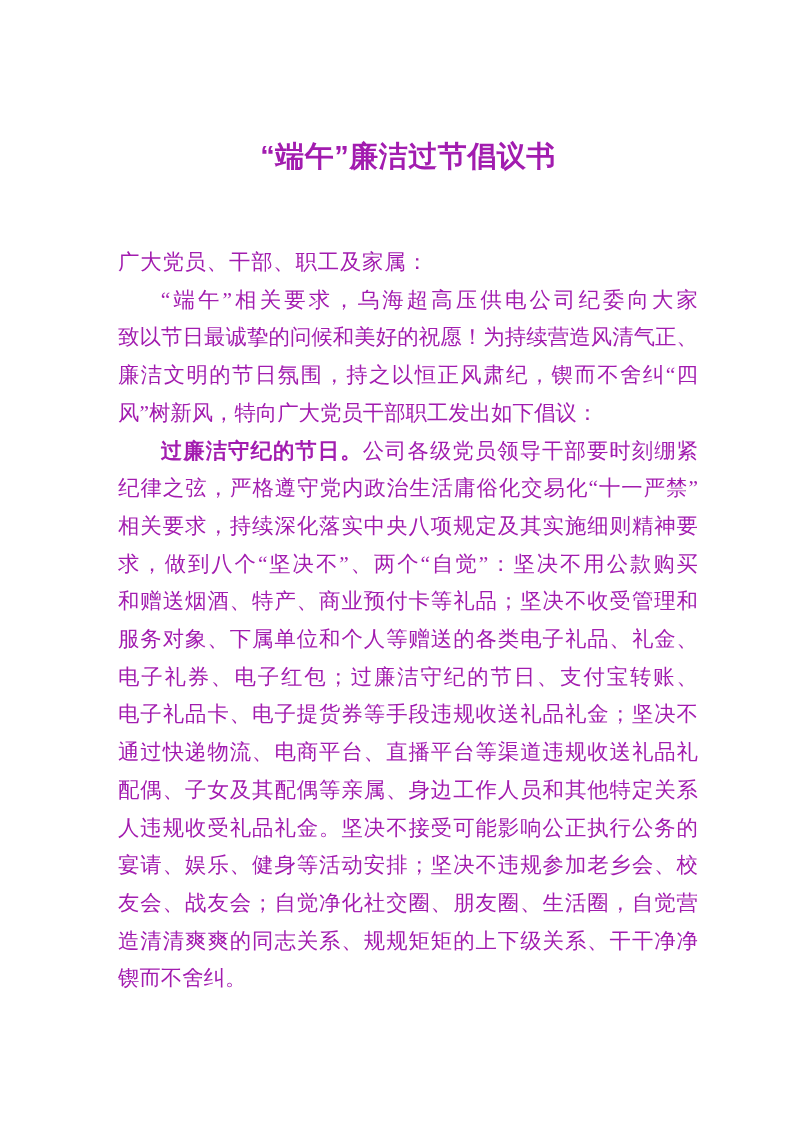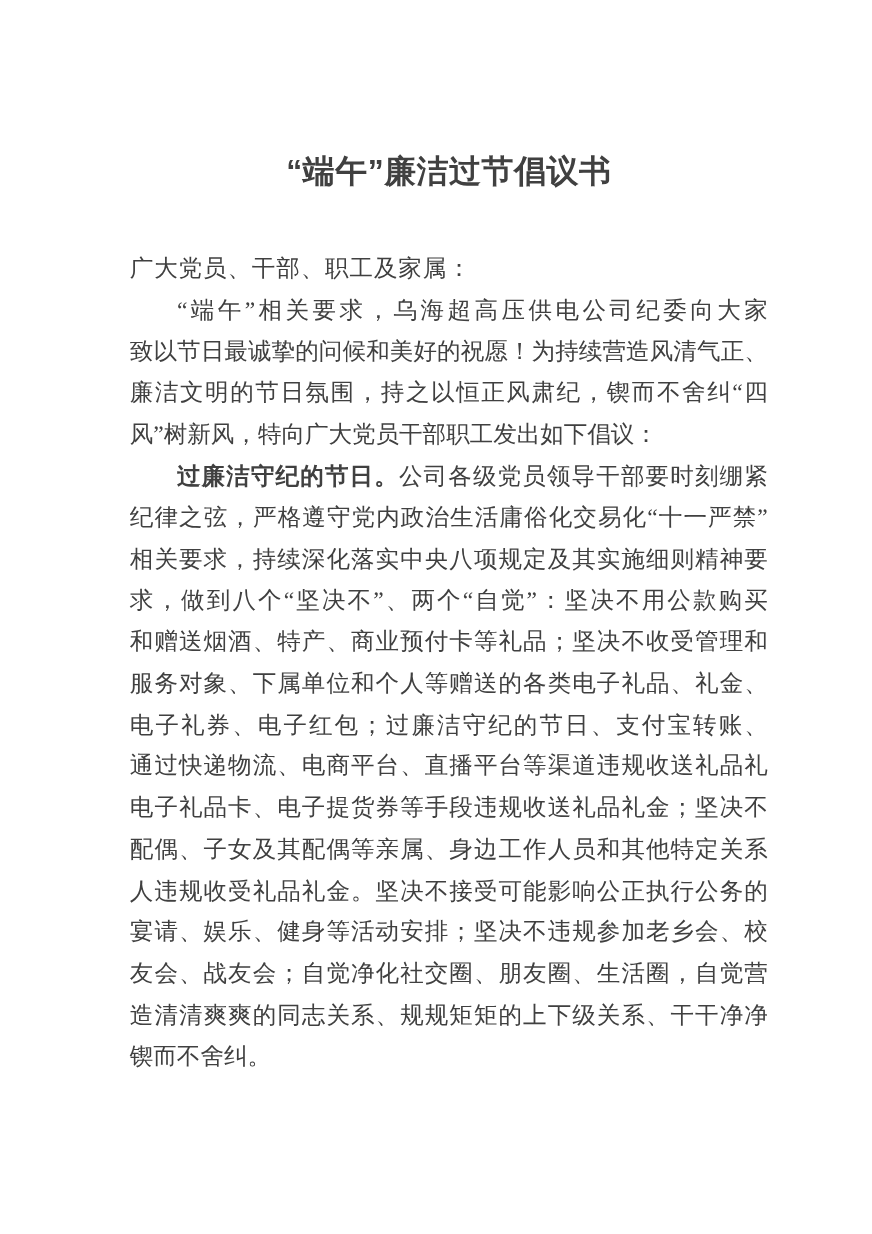--- a/index.html
+++ b/index.html
@@ -1,36 +1,36 @@
 <!DOCTYPE html>
 <html><head>
 <meta charset="utf-8">
 <style>
   html, body { margin: 0; padding: 0; background: #ffffff; }
   .page {
     width: 793px;
     height: 1122px;
     background: #ffffff;
-    color: #404040;
+    color: #a21caf;
     box-sizing: border-box;
     padding: 135px 95px 0 118px;
     position: relative;
     overflow: hidden;
   }
   .doc-title {
     margin: 0;
     font-family: "Liberation Sans", sans-serif;
     font-weight: 700;
     font-size: 29px;
     line-height: 42px;
     text-align: center;
     letter-spacing: 0.5px;
   }
   .doc-body {
-    margin-top: 49px;
+    margin-top: 67px;
     font-family: "Liberation Serif", serif;
     font-size: 21.4px;
     line-height: 37.7px;
   }
   .line {
     text-align: justify;
     text-justify: inter-character;
   }
   .just { text-align-last: justify; }
   .lastline { text-align-last: left; }
@@ -55,22 +55,22 @@
     <div class="line just">廉洁文明的节日氛围，持之以恒正风肃纪，锲而不舍纠“四</div>
     <div class="line lastline">风”树新风，特向广大党员干部职工发出如下倡议：</div>
 
     <div class="line just indent"><span class="heading-bold">过廉洁守纪的节日。</span><span>公司各级党员领导干部要时刻绷紧</span></div>
     <div class="line just">纪律之弦，严格遵守党内政治生活庸俗化交易化“十一严禁”</div>
     <div class="line just">相关要求，持续深化落实中央八项规定及其实施细则精神要</div>
     <div class="line just">求，做到八个“坚决不”、两个“自觉”：坚决不用公款购买</div>
     <div class="line just">和赠送烟酒、特产、商业预付卡等礼品；坚决不收受管理和</div>
     <div class="line just">服务对象、下属单位和个人等赠送的各类电子礼品、礼金、</div>
     <div class="line just">电子礼券、电子红包；过廉洁守纪的节日、支付宝转账、</div>
+    <div class="line just">电子礼品卡、电子提货券等手段违规收送礼品礼金；坚决不</div>
     <div class="line just">通过快递物流、电商平台、直播平台等渠道违规收送礼品礼</div>
-    <div class="line just">电子礼品卡、电子提货券等手段违规收送礼品礼金；坚决不</div>
     <div class="line just">配偶、子女及其配偶等亲属、身边工作人员和其他特定关系</div>
     <div class="line just">人违规收受礼品礼金。坚决不接受可能影响公正执行公务的</div>
     <div class="line just">宴请、娱乐、健身等活动安排；坚决不违规参加老乡会、校</div>
     <div class="line just">友会、战友会；自觉净化社交圈、朋友圈、生活圈，自觉营</div>
     <div class="line just">造清清爽爽的同志关系、规规矩矩的上下级关系、干干净净</div>
     <div class="line lastline">锲而不舍纠。</div>
   </div>
 </div>
 
 </body></html>

